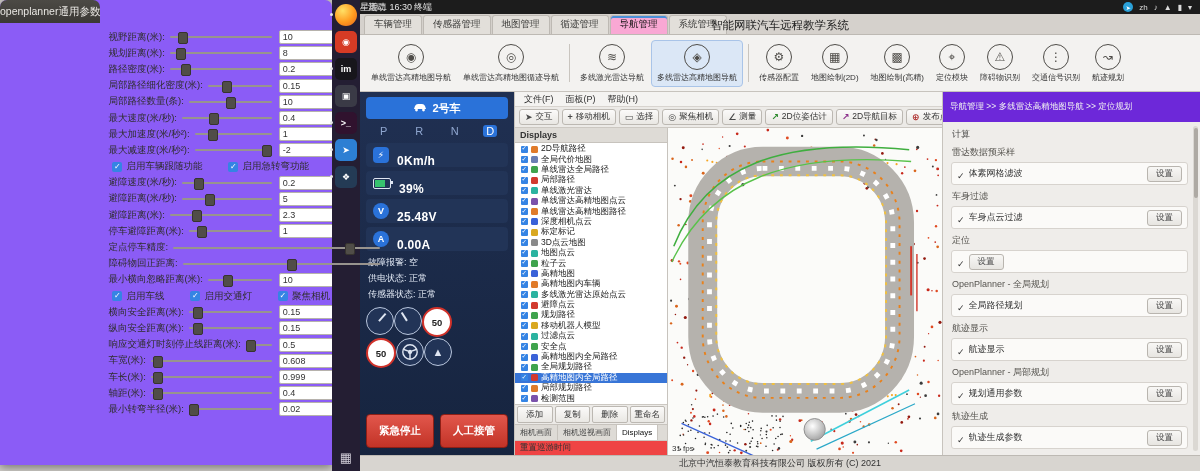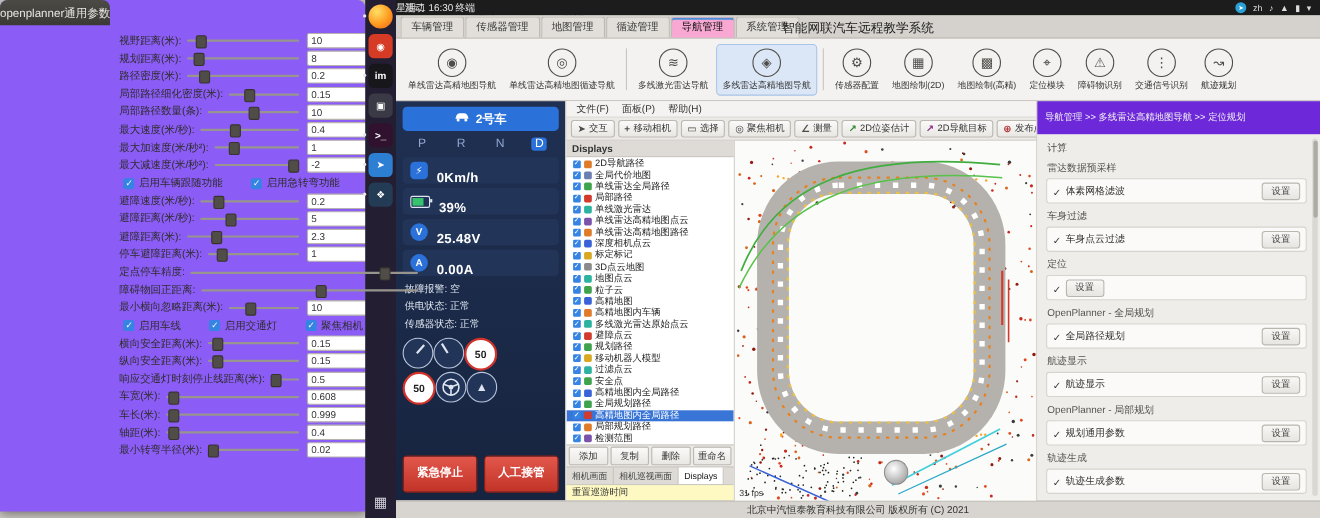--- a/index.html
+++ b/index.html
@@ -123,21 +123,21 @@
   .drow.sel{background:#3875d7;color:#fff;}
   .dcb{width:7px;height:7px;background:#3584e4;border-radius:1px;flex:none;position:relative;}
   .dcb::after{content:"✓";position:absolute;left:.5px;top:-1.5px;font-size:6.5px;color:#fff;}
   .dic{width:7px;height:7px;border-radius:1.5px;flex:none;}
   .dlabel{overflow:hidden;text-overflow:ellipsis;}
   .dbtns{height:17px;display:flex;gap:2px;padding:1px 2px;background:#eceae7;border-top:1px solid #ccc8c2;flex:none;}
   .dbtn{flex:1;font-size:8.5px;color:#333;background:linear-gradient(#fbfaf9,#e9e7e3);border:1px solid #bcb8b2;border-radius:2px;padding:0;}
   .dtabs{height:15px;display:flex;background:#dedbd6;border-top:1px solid #c7c3bd;flex:none;}
   .dtab{font-size:8px;color:#444;padding:1px 5px;border-right:1px solid #c7c3bd;display:flex;align-items:center;white-space:nowrap;}
   .dtab.active{background:#fff;color:#111;}
-  .dreset{height:14px;font-size:8.5px;color:#333;display:flex;align-items:center;padding:0 5px;background:#fef9c3;
+  .dreset{height:14px;font-size:8.5px;color:#333;display:flex;align-items:center;padding:0 5px;background:#ef4444;
         border-top:1px solid #ccc8c2;flex:none;}
   .view3d{flex:1;position:relative;background:#fbfbf9;min-width:0;}
   .view3d svg{position:absolute;inset:0;width:100%;height:100%;}
   .fps{position:absolute;left:4px;bottom:2px;font-size:8px;color:#333;}
 
   
   .nav{width:257px;flex:none;display:flex;flex-direction:column;background:#efedea;min-height:0;}
   .nav-head{height:30px;background:#6d28d9;color:#f2f2f2;font-size:8.5px;display:flex;align-items:center;
         padding:0 7px;flex:none;white-space:nowrap;overflow:hidden;}
   .nav-body{flex:1;padding:4px 12px 0 8px;position:relative;overflow:hidden;}

